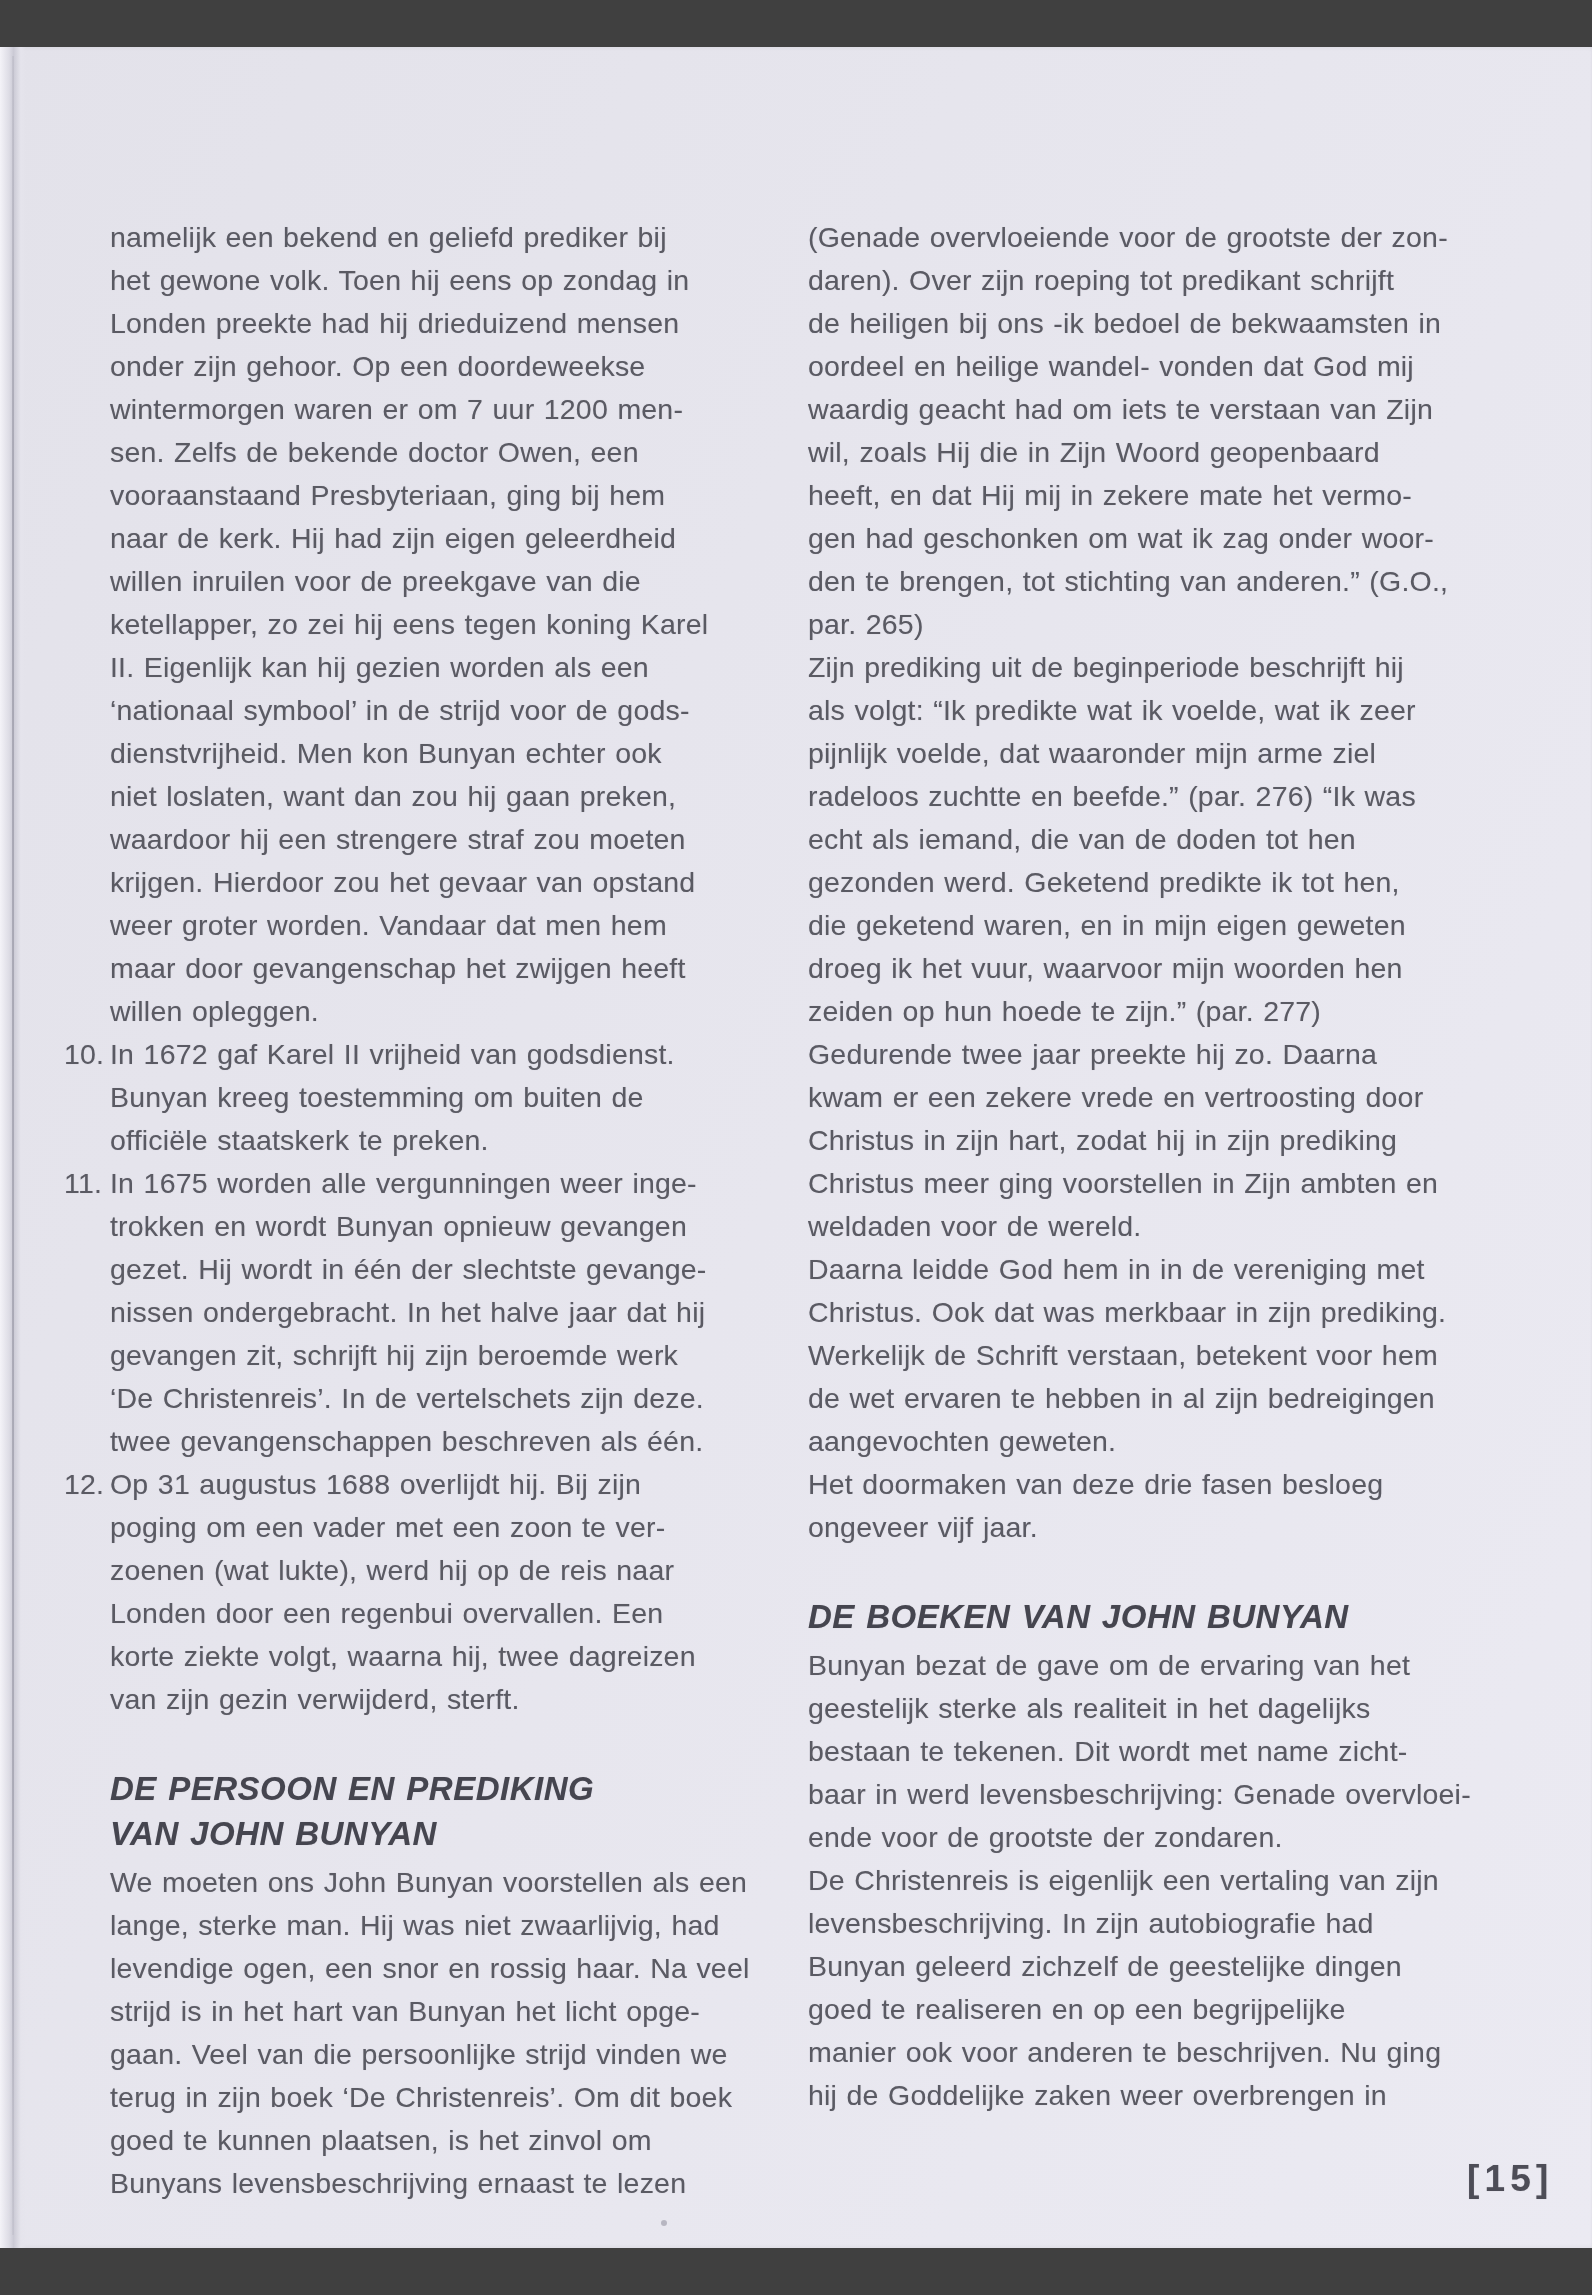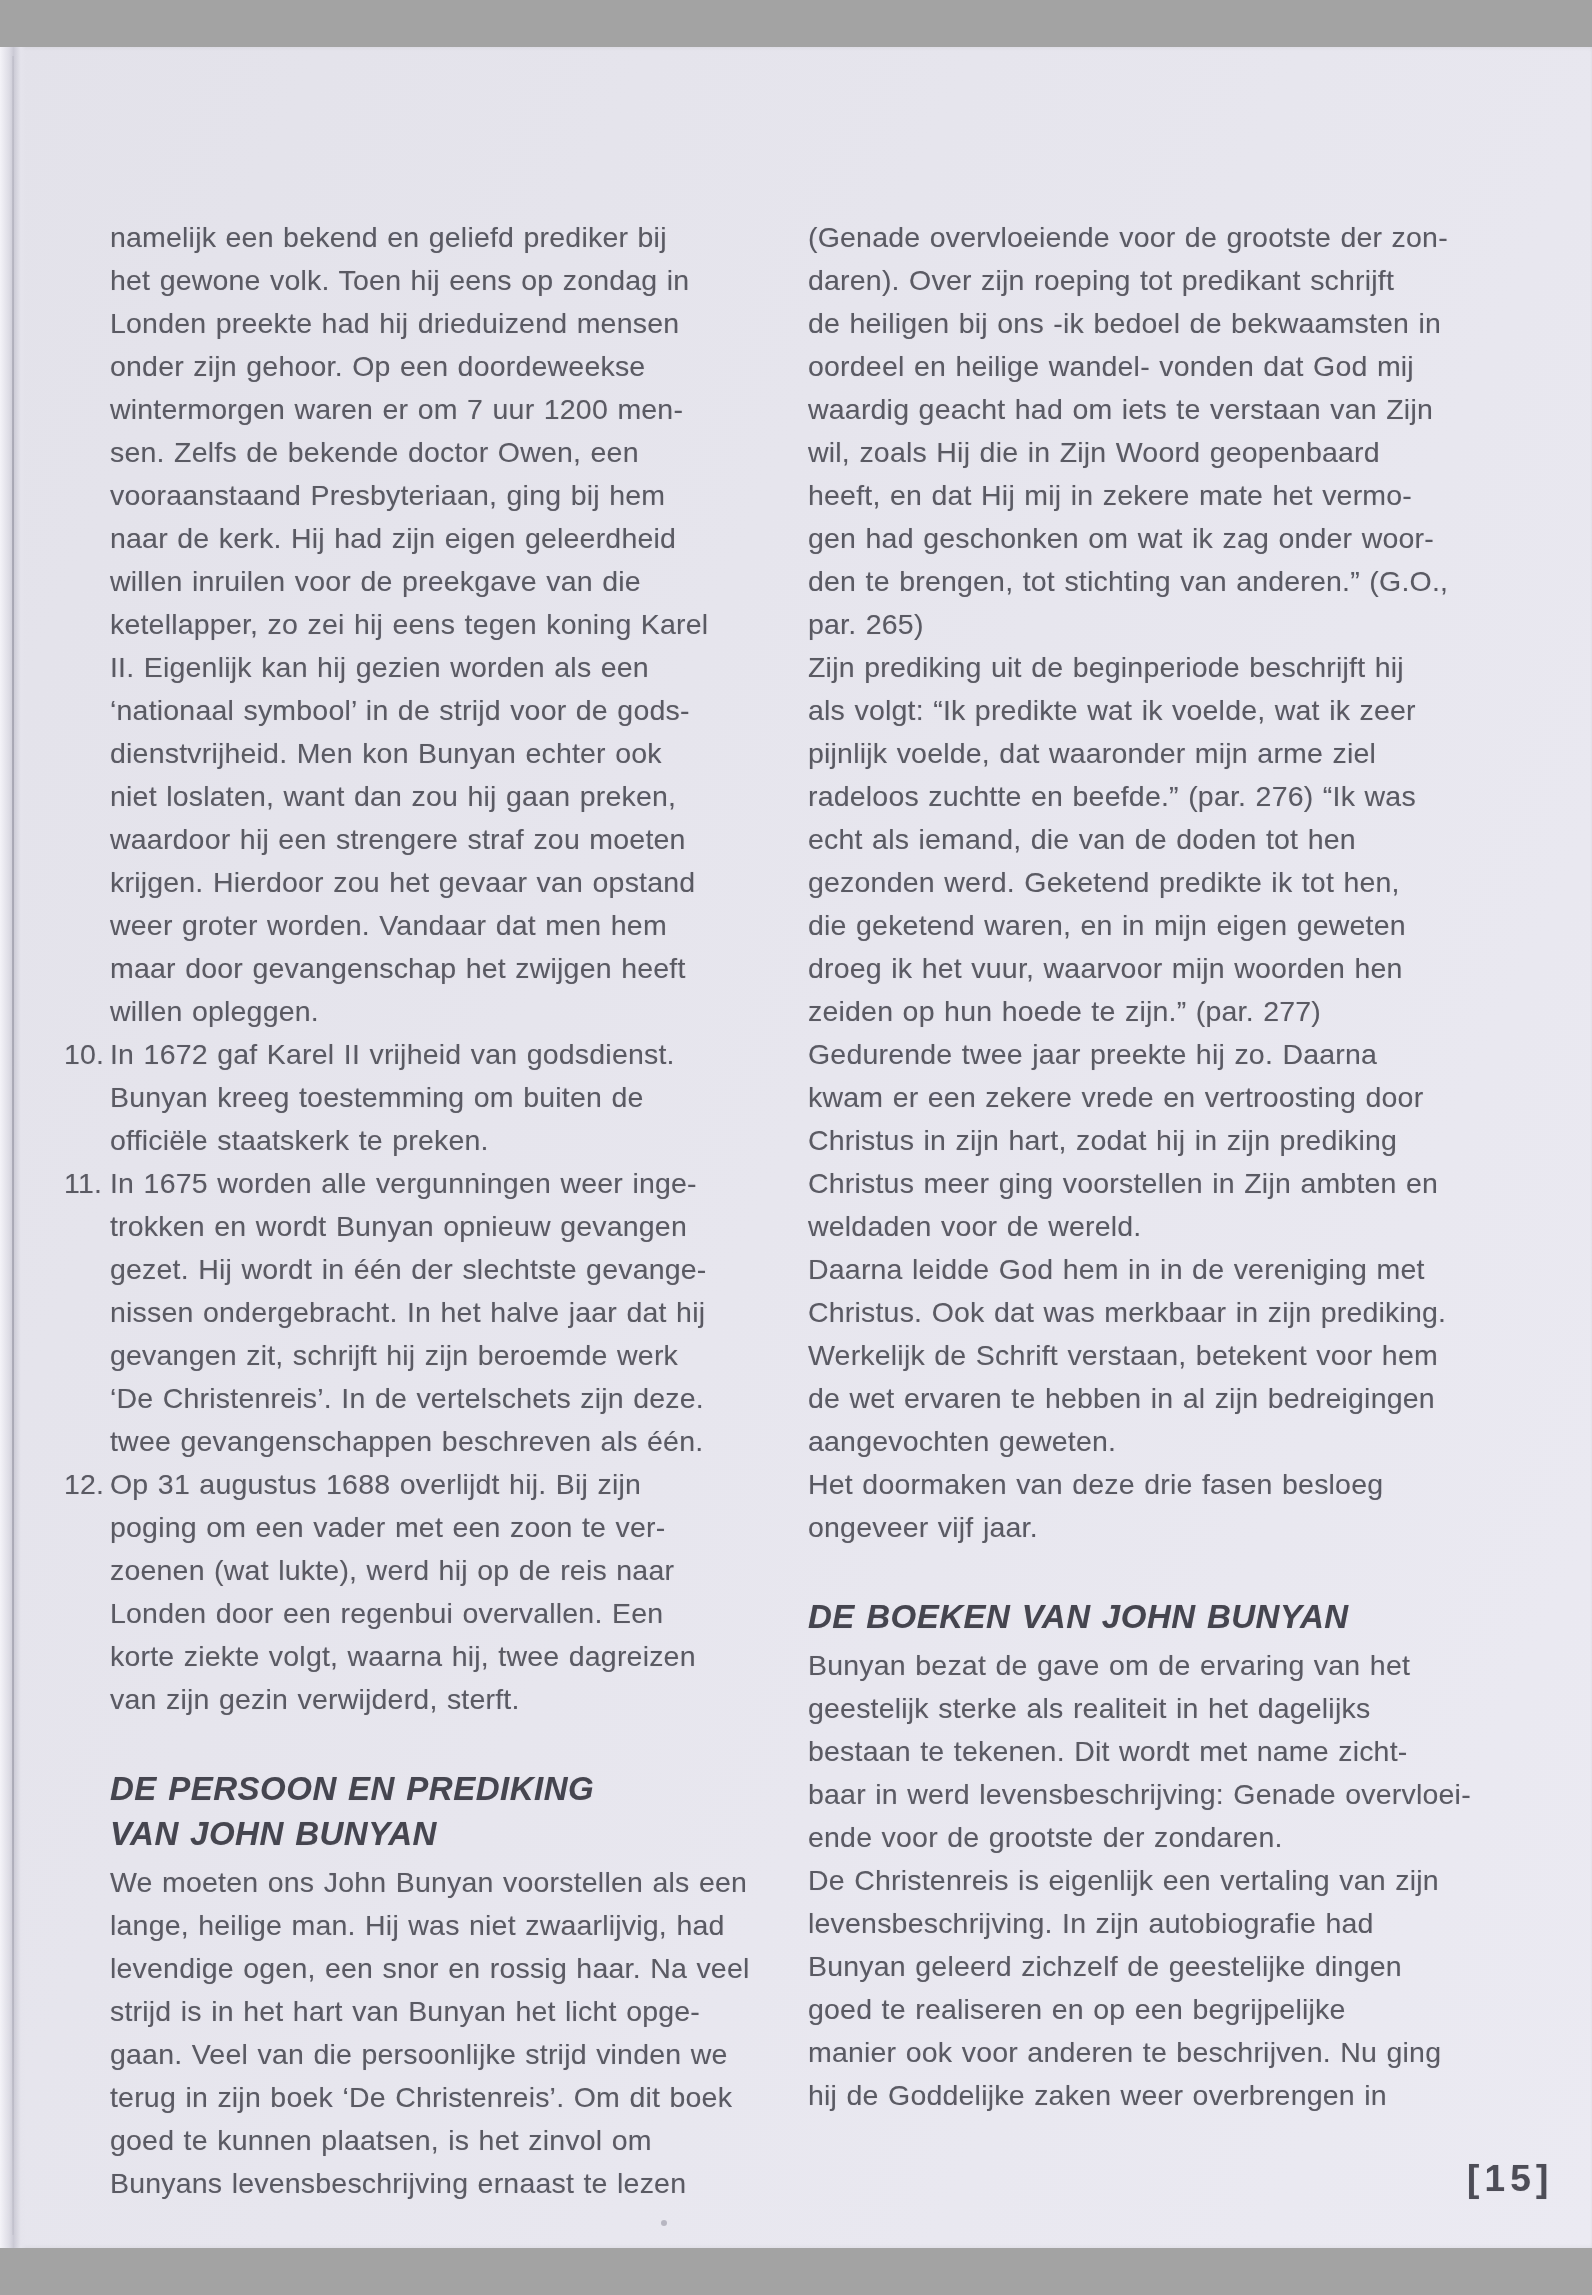--- a/index.html
+++ b/index.html
@@ -1,17 +1,17 @@
 <!DOCTYPE html>
 <html style="font-size:14px"><head>
 <meta charset="utf-8">
 <style>
   html,body{margin:0;padding:0;background:#ffffff;}
   .canvas{
-    position:relative;width:1592px;height:2295px;background:#a3a3a3;
+    position:relative;width:1592px;height:2295px;background:#404040;
     overflow:hidden;font-family:"Liberation Sans",sans-serif;
   }
   .page{
     position:absolute;left:0;top:47px;width:1592px;height:2201px;
     background:linear-gradient(115deg,#e3e2ea 0%,#e7e6ee 50%,#ebeaf2 100%);
     box-shadow:inset 0 1.7px 3.5px rgba(0,0,0,0.04), inset 0 -1.7px 3.5px rgba(0,0,0,0.04);
   }
   .gutter{
     position:absolute;left:0;top:0;width:26px;height:100%;
     background:linear-gradient(to right,#f4f3f8 0%,#dddce5 35%,#cbcad5 52%,#e5e4ec 80%,rgba(229,228,236,0) 100%);
@@ -98,21 +98,21 @@
           <div class="line">Londen door een regenbui overvallen. Een</div>
           <div class="line">korte ziekte volgt, waarna hij, twee dagreizen</div>
           <div class="line">van zijn gezin verwijderd, sterft.</div>
         </div>
         <div class="block b-heading">
           <div class="line">DE PERSOON EN PREDIKING</div>
           <div class="line">VAN JOHN BUNYAN</div>
         </div>
         <div class="block b-paragraph">
           <div class="line">We moeten ons John Bunyan voorstellen als een</div>
-          <div class="line">lange, heilige man. Hij was niet zwaarlijvig, had</div>
+          <div class="line">lange, sterke man. Hij was niet zwaarlijvig, had</div>
           <div class="line">levendige ogen, een snor en rossig haar. Na veel</div>
           <div class="line">strijd is in het hart van Bunyan het licht opge-</div>
           <div class="line">gaan. Veel van die persoonlijke strijd vinden we</div>
           <div class="line">terug in zijn boek ‘De Christenreis’. Om dit boek</div>
           <div class="line">goed te kunnen plaatsen, is het zinvol om</div>
           <div class="line">Bunyans levensbeschrijving ernaast te lezen</div>
         </div>
       </div>
     <div class="col col-right" id="col-right">
         <div class="block b-paragraph">

